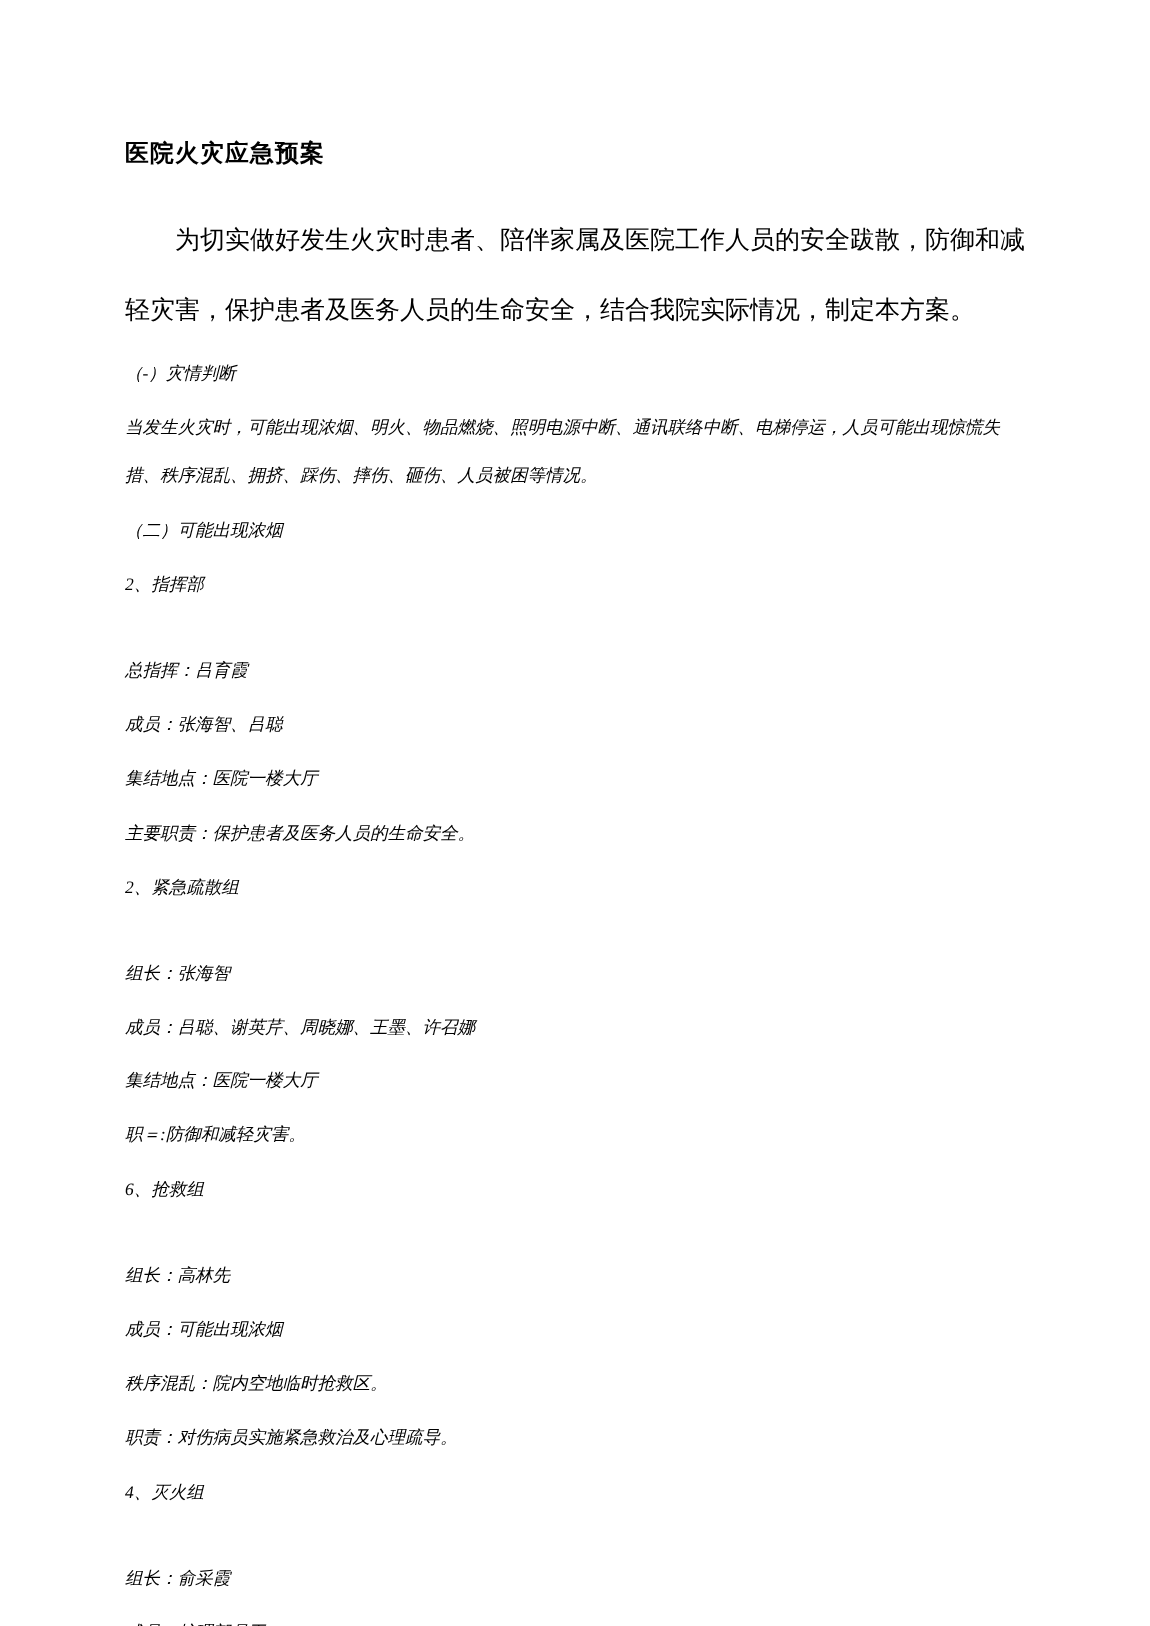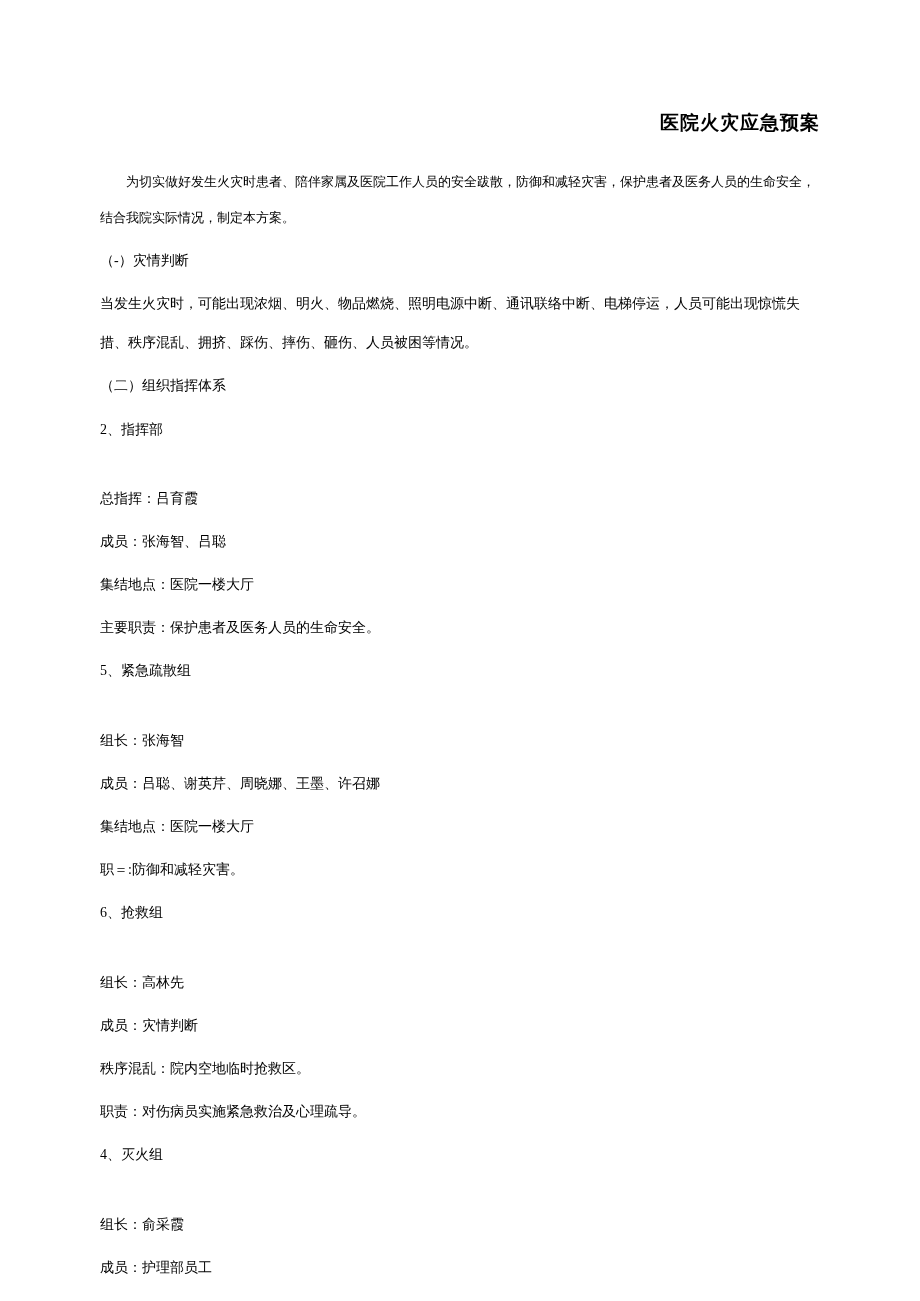--- a/index.html
+++ b/index.html
@@ -9,67 +9,68 @@
     }
     body {
       width: 920px;
       height: 1301px;
       background: #ffffff;
       font-family: "SimSun", "宋体", serif;
       color: #000000;
       padding: 110px 100px 60px 100px;
     }
     .title {
-      text-align: right;
+      text-align: left;
       font-size: 19px;
       font-weight: bold;
       margin-bottom: 28px;
       letter-spacing: 1px;
     }
     .intro {
-      font-size: 13px;
+      font-size: 20px;
       line-height: 2.8;
       text-indent: 2em;
       margin-bottom: 4px;
     }
     .para {
       font-size: 14px;
       line-height: 2.8;
       margin-bottom: 4px;
+      font-style: italic;
     }
     .section-gap {
       margin-top: 30px;
     }
   </style>
 </head>
 <body>
 
 <div class="title">医院火灾应急预案</div>
 
 <div class="intro">为切实做好发生火灾时患者、陪伴家属及医院工作人员的安全跋散，防御和减轻灾害，保护患者及医务人员的生命安全，结合我院实际情况，制定本方案。</div>
 
 <div class="para">（-）灾情判断</div>
 <div class="para">当发生火灾时，可能出现浓烟、明火、物品燃烧、照明电源中断、通讯联络中断、电梯停运，人员可能出现惊慌失措、秩序混乱、拥挤、踩伤、摔伤、砸伤、人员被困等情况。</div>
 
-<div class="para">（二）组织指挥体系</div>
+<div class="para">（二）可能出现浓烟</div>
 
 <div class="para">2、指挥部</div>
 <div class="para section-gap">总指挥：吕育霞</div>
 <div class="para">成员：张海智、吕聪</div>
 <div class="para">集结地点：医院一楼大厅</div>
 <div class="para">主要职责：保护患者及医务人员的生命安全。</div>
 
-<div class="para">5、紧急疏散组</div>
+<div class="para">2、紧急疏散组</div>
 <div class="para section-gap">组长：张海智</div>
 <div class="para">成员：吕聪、谢英芹、周晓娜、王墨、许召娜</div>
 <div class="para">集结地点：医院一楼大厅</div>
 <div class="para">职＝:防御和减轻灾害。</div>
 
 <div class="para">6、抢救组</div>
 <div class="para section-gap">组长：高林先</div>
-<div class="para">成员：灾情判断</div>
+<div class="para">成员：可能出现浓烟</div>
 <div class="para">秩序混乱：院内空地临时抢救区。</div>
 <div class="para">职责：对伤病员实施紧急救治及心理疏导。</div>
 
 <div class="para">4、灭火组</div>
 <div class="para section-gap">组长：俞采霞</div>
 <div class="para">成员：护理部员工</div>
 <div class="para">集结地点：医院后院</div>
 
 </body></html>

